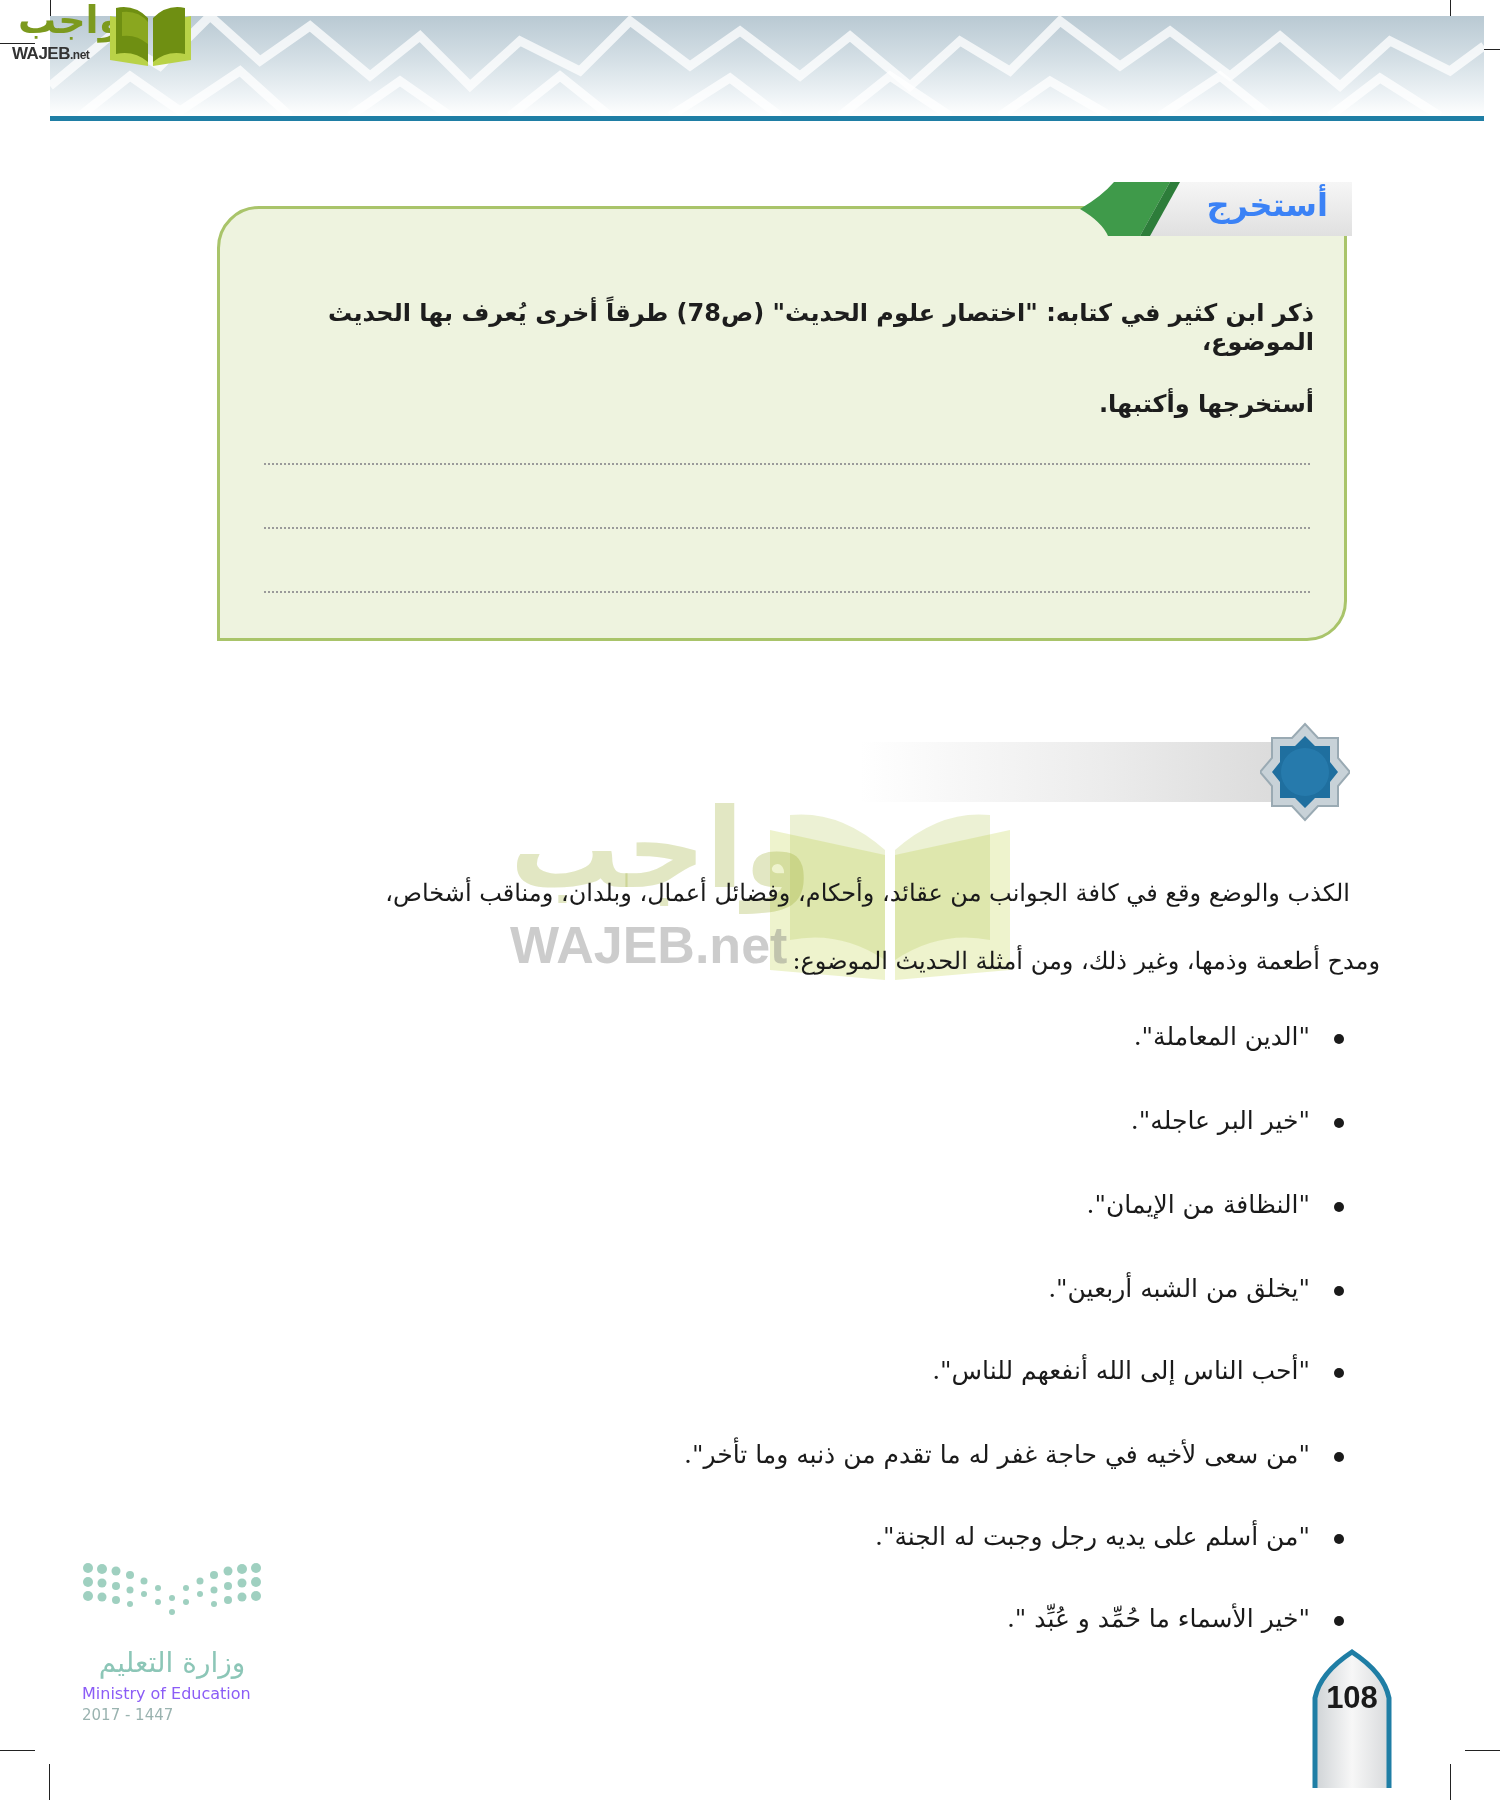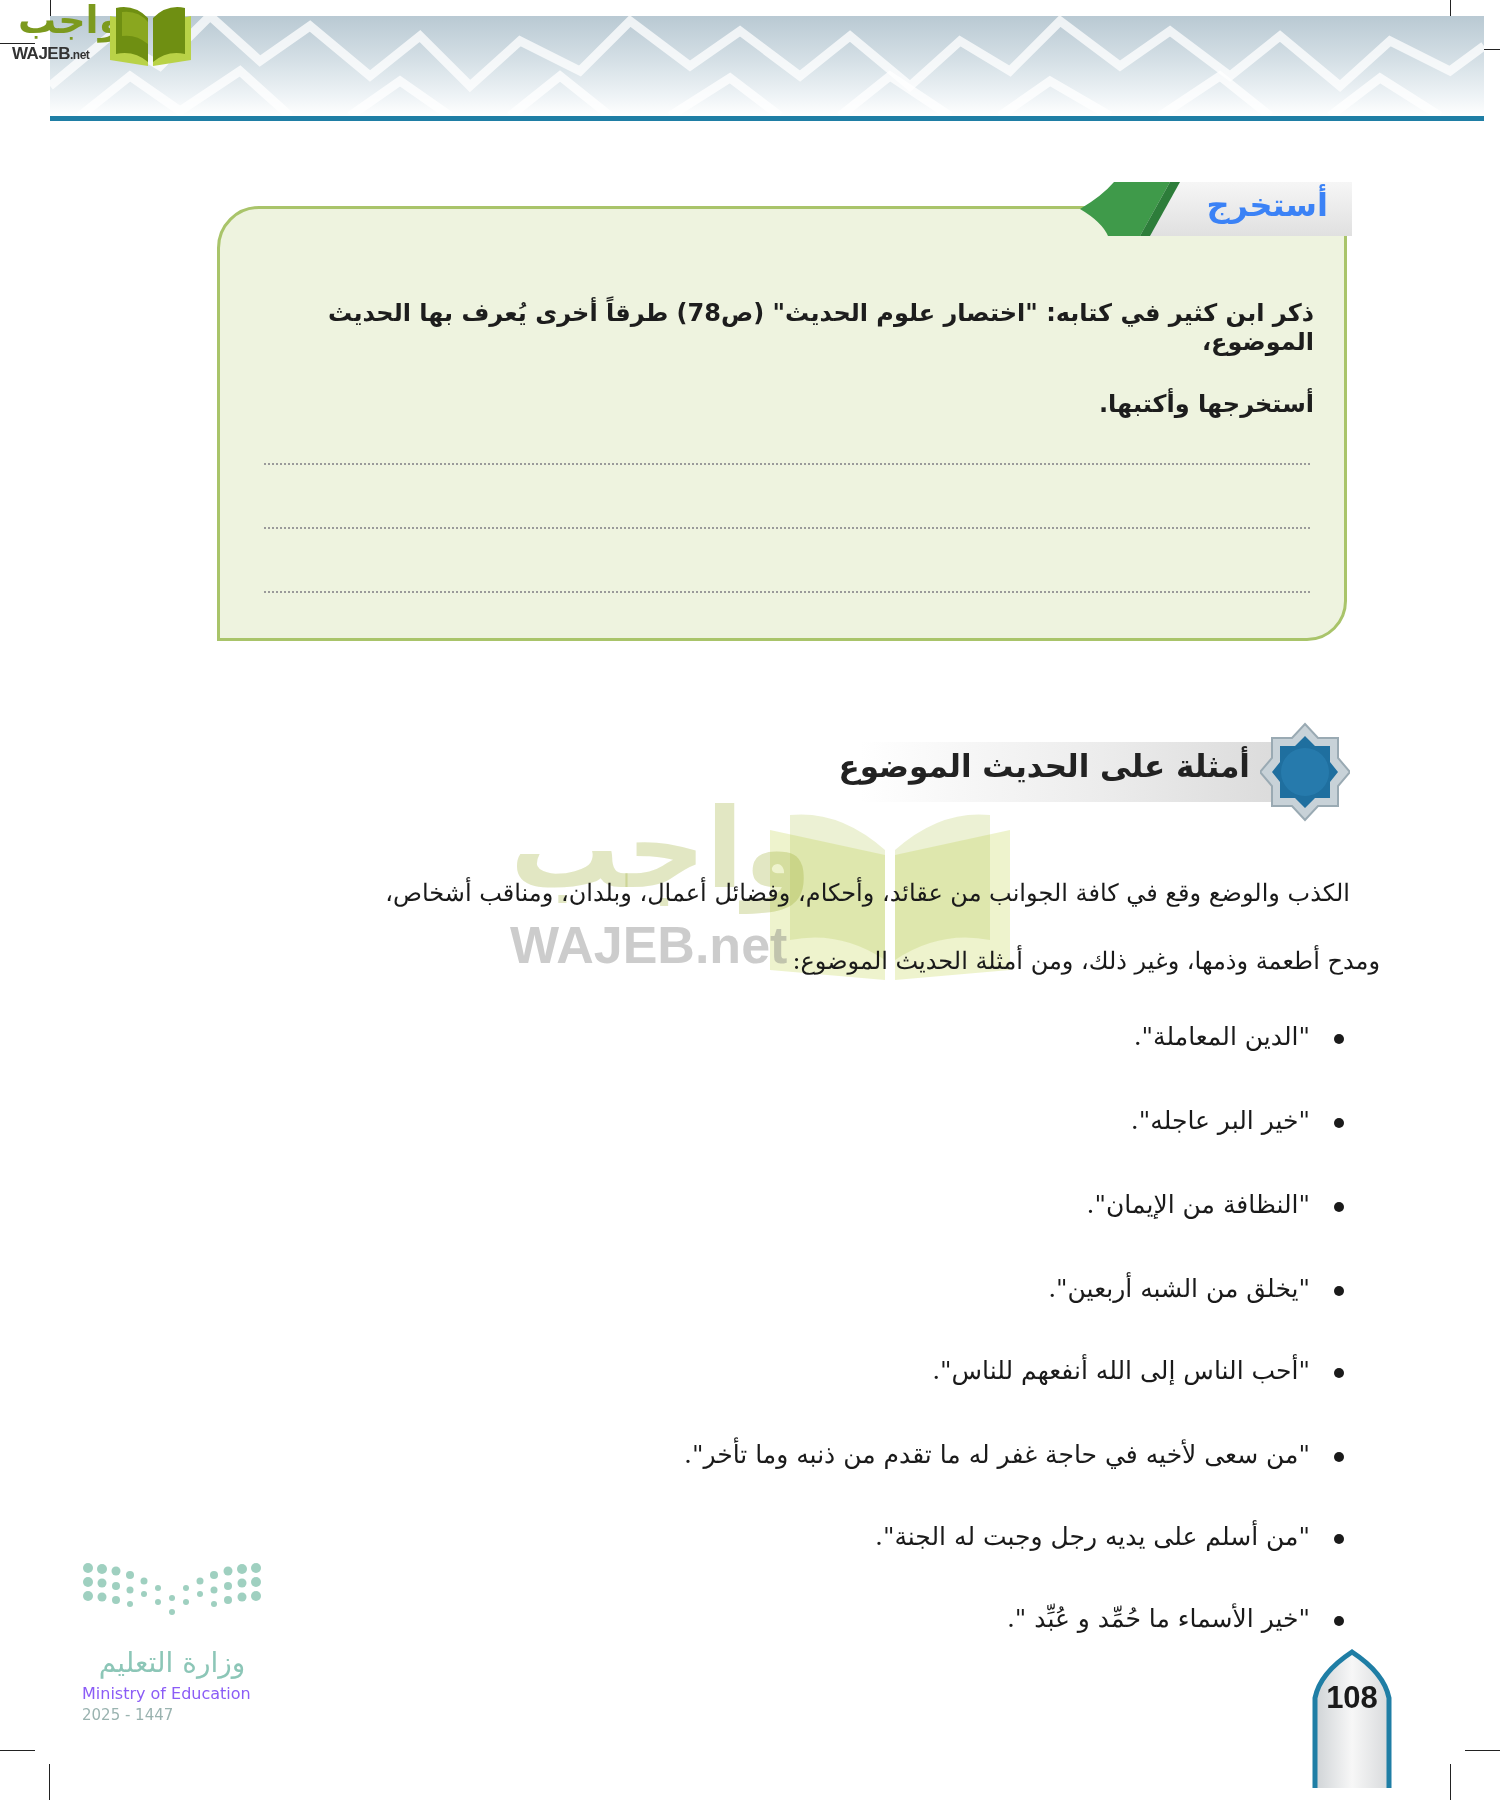--- a/index.html
+++ b/index.html
@@ -178,21 +178,20 @@
   <div class="tab-bg"></div>
   <svg width="100" height="54" viewBox="0 0 100 54" style="position:absolute;left:0;top:0;">
     <path d="M34 0 L90 0 L60 54 L28 54 Q22 40 0 27 Q22 14 34 0 Z" fill="#3f9a4a"></path>
     <path d="M90 0 L100 0 L70 54 L60 54 Z" fill="#2d7d3a"></path>
   </svg>
   <span class="tab-label">أستخرج</span>
 </div>
 
 <div class="section-head">
   <div class="bar"></div>
-  <span class="title">أمثلة على الحديث الموضوع</span>
   <svg width="90" height="100" viewBox="0 0 90 100">
     <path d="M45 2 L58 16 L78 16 L78 36 L90 50 L78 64 L78 84 L58 84 L45 98 L32 84 L12 84 L12 64 L0 50 L12 36 L12 16 L32 16 Z" fill="#c8d2d8" stroke="#9aaab3" stroke-width="2"></path>
     <path d="M45 14 L55 24 L70 24 L70 40 L78 50 L70 60 L70 76 L55 76 L45 86 L35 76 L20 76 L20 60 L12 50 L20 40 L20 24 L35 24 Z" fill="#1f6f9f"></path>
     <circle cx="45" cy="50" r="24" fill="#2b82b5" opacity="0.6"></circle>
   </svg>
 </div>
 
 <div class="watermark">
   <svg class="wm-book" width="240" height="170" viewBox="0 0 240 170">
     <path d="M0 20 L115 45 L115 170 L0 160 Z" fill="rgba(200,215,90,0.30)"></path>
@@ -250,21 +249,21 @@
         <circle cx="104" cy="26" r="3"></circle>
       <circle cx="174" cy="34" r="5"></circle>
         <circle cx="160" cy="35" r="4.5"></circle>
         <circle cx="146" cy="38" r="4"></circle>
         <circle cx="132" cy="42" r="3"></circle>
         <circle cx="104" cy="40" r="3"></circle>
     </g>
   </svg>
   <span class="ministry-ar">وزارة التعليم</span>
   <span class="ministry-en">Ministry of Education</span>
-  <span class="ministry-year">2025 - 1447</span>
+  <span class="ministry-year">2017 - 1447</span>
 </div>
 
 <div class="page-tab">
   <svg width="84" height="140" viewBox="0 0 84 140" style="position:absolute;left:0;top:0;">
     <defs>
       <linearGradient id="pg" x1="0" x2="1" y1="0" y2="0">
         <stop offset="0" stop-color="#cfd3d6"></stop>
         <stop offset="0.5" stop-color="#f7f7f7"></stop>
         <stop offset="1" stop-color="#d8dadc"></stop>
       </linearGradient>

